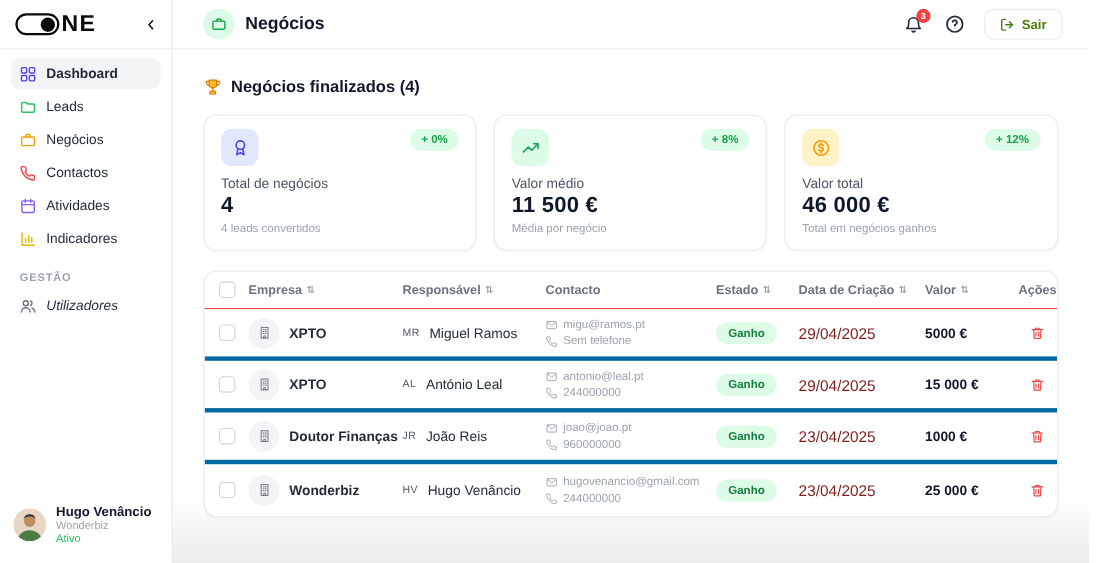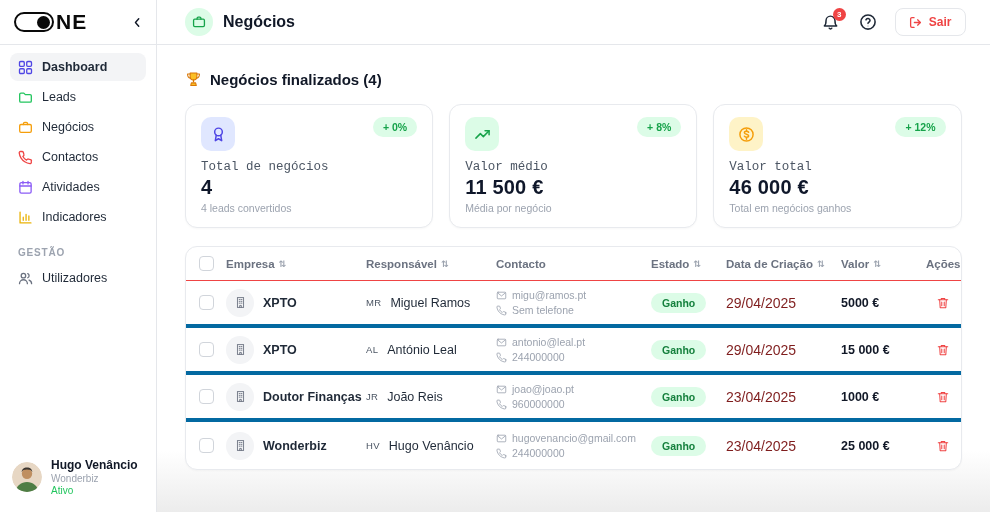--- a/index.html
+++ b/index.html
@@ -28,31 +28,31 @@
 
   
   .main { flex:1; display:flex; flex-direction:column; background:linear-gradient(180deg,#ffffff 0%,#ffffff 88%,#ececec 100%); }
   .topbar { height:45px; border-bottom:1px solid #e5e7eb; display:flex; align-items:center; justify-content:space-between; padding:0 24px 0 28px; background:#fff; }
   .tb-left { display:flex; align-items:center; gap:10px; }
   .tb-icon-circle { width:28px; height:28px; border-radius:50%; background:#dcfce7; display:flex; align-items:center; justify-content:center; color:#16a34a; }
   .tb-title { font-size:16px; font-weight:700; color:#111827; }
   .tb-right { display:flex; align-items:center; gap:16px; }
   .icon-btn { background:none; border:none; cursor:pointer; color:#1f2937; display:flex; position:relative; padding:2px; }
   .bell-badge { position:absolute; top:-4px; right:-5px; min-width:13px; height:13px; border-radius:50%; background:#ef4444; color:#fff; font-size:8px; font-weight:700; display:flex; align-items:center; justify-content:center; }
-  .logout-btn { display:flex; align-items:center; gap:7px; border:1px solid #e5e7eb; background:#fff; border-radius:8px; padding:6px 13px; font-size:12px; font-weight:600; color:#ef4444; cursor:pointer; }
+  .logout-btn { display:flex; align-items:center; gap:7px; border:1px solid #e5e7eb; background:#fff; border-radius:8px; padding:6px 13px; font-size:12px; font-weight:600; color:#4d7c0f; cursor:pointer; }
 
   .content { padding:26px 28px 0 28px; }
   .section-title { display:flex; align-items:center; gap:8px; font-size:15px; font-weight:700; color:#111827; margin-bottom:16px; }
 
   .cards-row { display:flex; gap:16px; margin-bottom:18px; }
   .stat-card { flex:1; border:1px solid #e8eaee; border-radius:12px; background:#fff; padding:12px 15px 13px 15px; box-shadow:0 1px 2px rgba(16,24,40,0.03); }
   .card-top { display:flex; align-items:flex-start; justify-content:space-between; }
   .card-icon { width:34px; height:34px; border-radius:10px; display:flex; align-items:center; justify-content:center; }
   .card-badge { font-size:10.5px; font-weight:700; color:#16a34a; background:#dcfce7; border-radius:999px; padding:4px 10px; }
-  .card-label { font-size:12.5px; color:#4b5563; margin-top:9px;font-family:Liberation Mono, monospace; }
+  .card-label { font-size:12.5px; color:#4b5563; margin-top:9px; }
   .card-value { font-size:20px; font-weight:800; color:#0f172a; margin-top:2px; letter-spacing:0.2px; }
   .card-sub { font-size:10.5px; color:#9ca3af; margin-top:3px; }
 
   .search-box { display:flex; align-items:center; gap:8px; width:200px; height:27px; border:1px solid #e5e7eb; border-radius:8px; padding:0 10px; margin-bottom:16px; background:#fff; color:#6b7280; }
   .search-box input { border:none; outline:none; flex:1; font-size:12px; font-family:inherit; color:#374151; background:transparent; }
   .search-box input::placeholder { color:#6b7280; }
 
   
   .table-card { border:1px solid #e8eaee; border-radius:12px; background:#fff; overflow:hidden; box-shadow:0 1px 2px rgba(16,24,40,0.03); }
   .tr { display:grid; grid-template-columns:40px 140px 130px 155px 75px 115px 85px 1fr; align-items:center; }
@@ -167,21 +167,21 @@
                 <path d="M2.2 2.2v11.6h11.6"></path>
                 <path d="M5.6 11V7.6M8.6 11V4.6M11.6 11V6.4"></path>
               </svg>
             </span>
           </span>
     <span class="lbl">Indicadores</span>
   </div>
 
 </nav>
     <div class="sb-section-label">GESTÃO</div>
-    <nav class="sb-nav" id="nav-gestao" style="padding-top:0;">
+    <nav class="sb-nav" id="nav-gestao" style="padding-top:0;font-style:italic;">
   <div class="sb-item">
     <span class="icn">
             <span style="color:#6b7280;display:flex;">
               <svg width="15" height="15" viewBox="0 0 16 16" fill="none" stroke="currentColor" stroke-width="1.4" stroke-linecap="round" stroke-linejoin="round">
                 <circle cx="5.8" cy="5" r="2.4"></circle>
                 <path d="M1.6 13.5c0-2.3 1.9-4.2 4.2-4.2s4.2 1.9 4.2 4.2"></path>
                 <path d="M10.4 2.8a2.4 2.4 0 0 1 0 4.4M11.8 9.7c1.6.6 2.7 2.1 2.7 3.8"></path>
               </svg>
             </span>
           </span>

